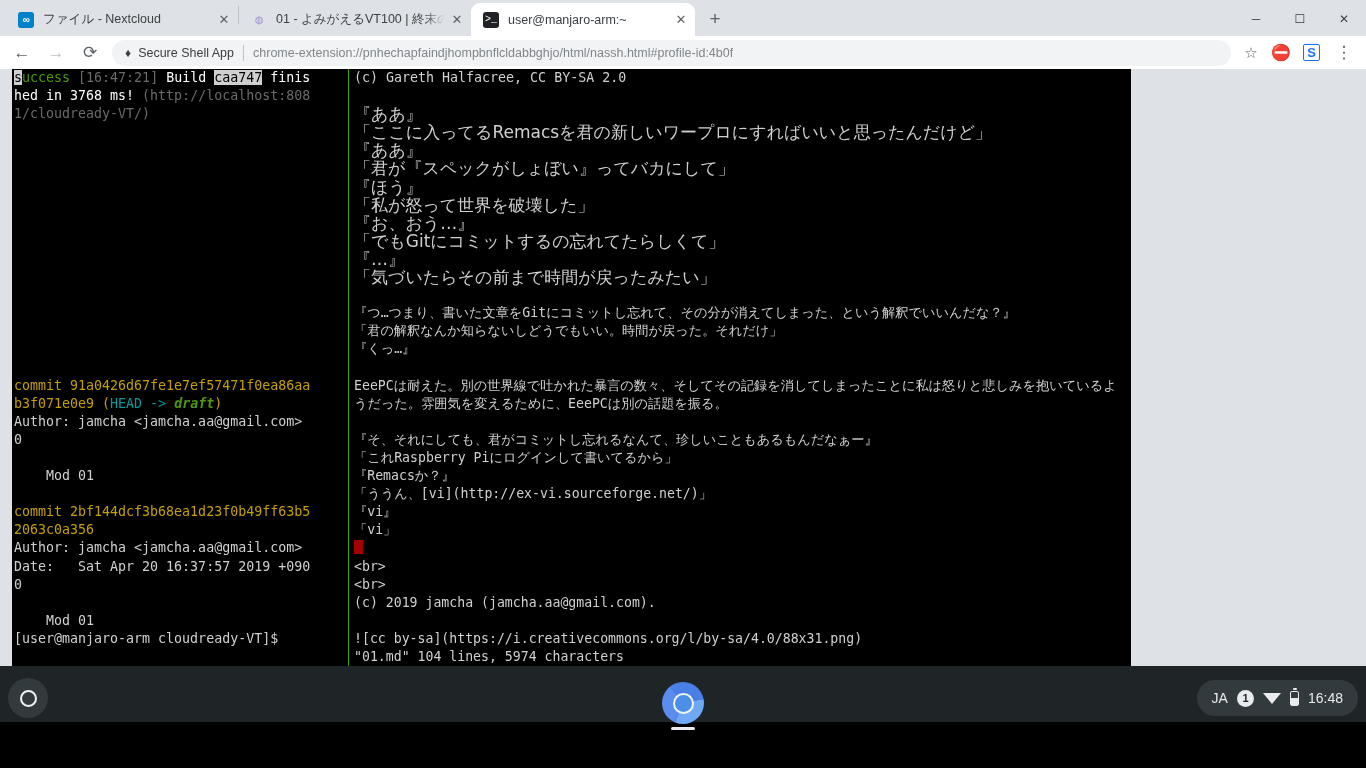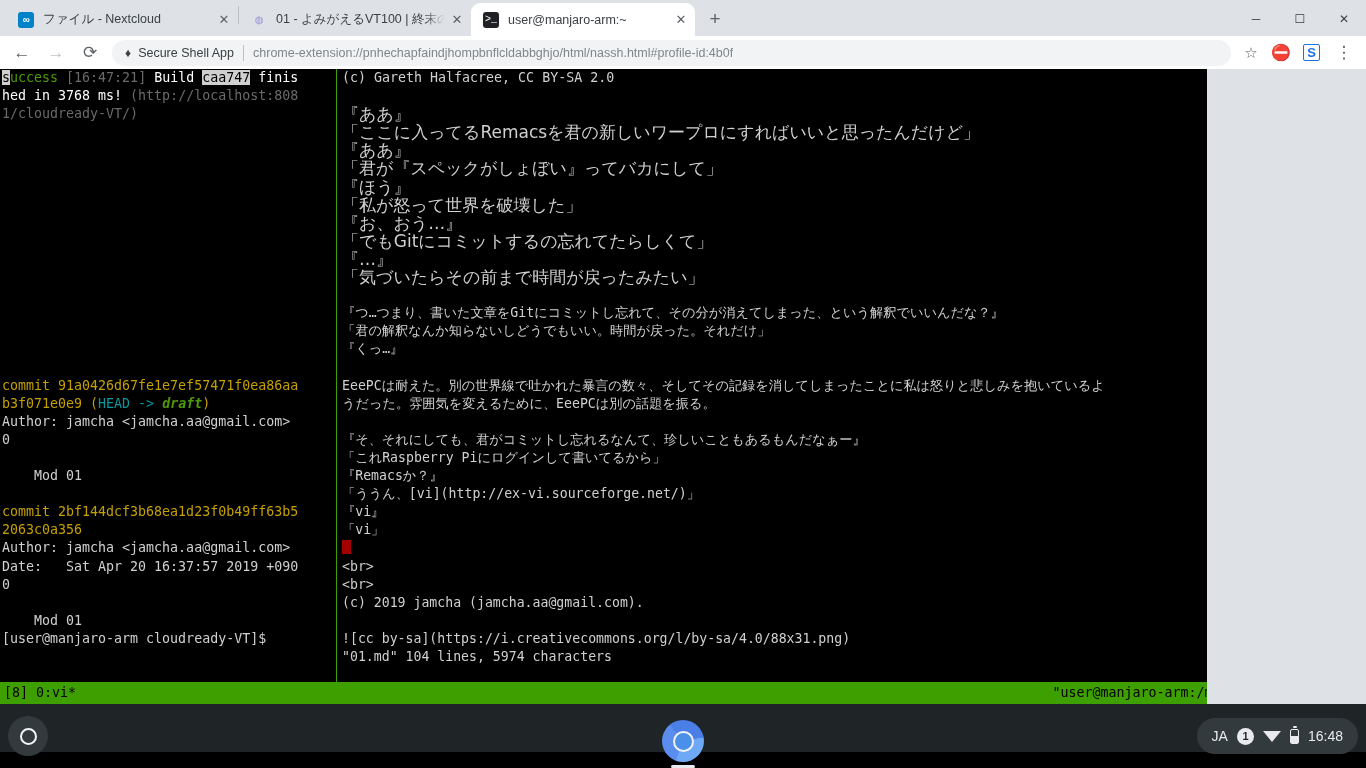--- a/index.html
+++ b/index.html
@@ -90,21 +90,21 @@
   .vdiv { width: 1px; height: 16px; background: #bdc1c6; margin: 0 9px; flex: 0 0 1px; }
   .url { font-size: 12.5px; color: #80868b; white-space: nowrap; overflow: hidden; }
   .tb-icon {
     width: 28px; height: 28px; flex: 0 0 28px; border-radius: 50%;
     display: flex; align-items: center; justify-content: center;
     font-size: 15px; color: #5f6368; margin-left: 2px;
   }
 
   
   #terminal {
-    position: absolute; left: 0; top: 69px; width: 1207px; height: 635px;
+    position: absolute; left: 12px; top: 69px; width: 1119px; height: 635px;
     background: #000; overflow: hidden;
     font-family: "DejaVu Sans Mono", "Liberation Mono", monospace;
   }
   .pane { position: absolute; top: 0; bottom: 22px; overflow: hidden; }
   #leftpane { left: 0; width: 336px; padding: 0 2px; }
   #rightpane { left: 340px; right: 0; padding: 0 2px; }
   .vsep {
     position: absolute; left: 336px; top: 0; bottom: 22px; width: 1px;
     background: #3ea000;
   }
@@ -133,21 +133,21 @@
     position: absolute; left: 0; bottom: 0; width: 1366px; height: 22px;
     background: #3ea000; color: #000;
     font-family: "DejaVu Sans Mono", monospace; font-size: 13.3px;
     line-height: 22px; display: flex; justify-content: space-between;
     padding: 0 4px; white-space: pre;
   }
   .tmuxbar .right { font-family: "DejaVu Sans Mono","DejaVu Sans", monospace; }
 
   
   #shelf {
-    position: absolute; left: 0; top: 704px; width: 1366px; height: 48px;
+    position: absolute; left: 0; top: 666px; width: 1366px; height: 56px;
     background: #1f2427;
   }
   .launcher {
     position: absolute; left: 8px; top: 12px; width: 40px; height: 40px;
     border-radius: 50%; background: #333a3d;
     display: flex; align-items: center; justify-content: center;
   }
   .launcher .ring {
     width: 17px; height: 17px; border: 2.4px solid #f1f3f4; border-radius: 50%;
   }

